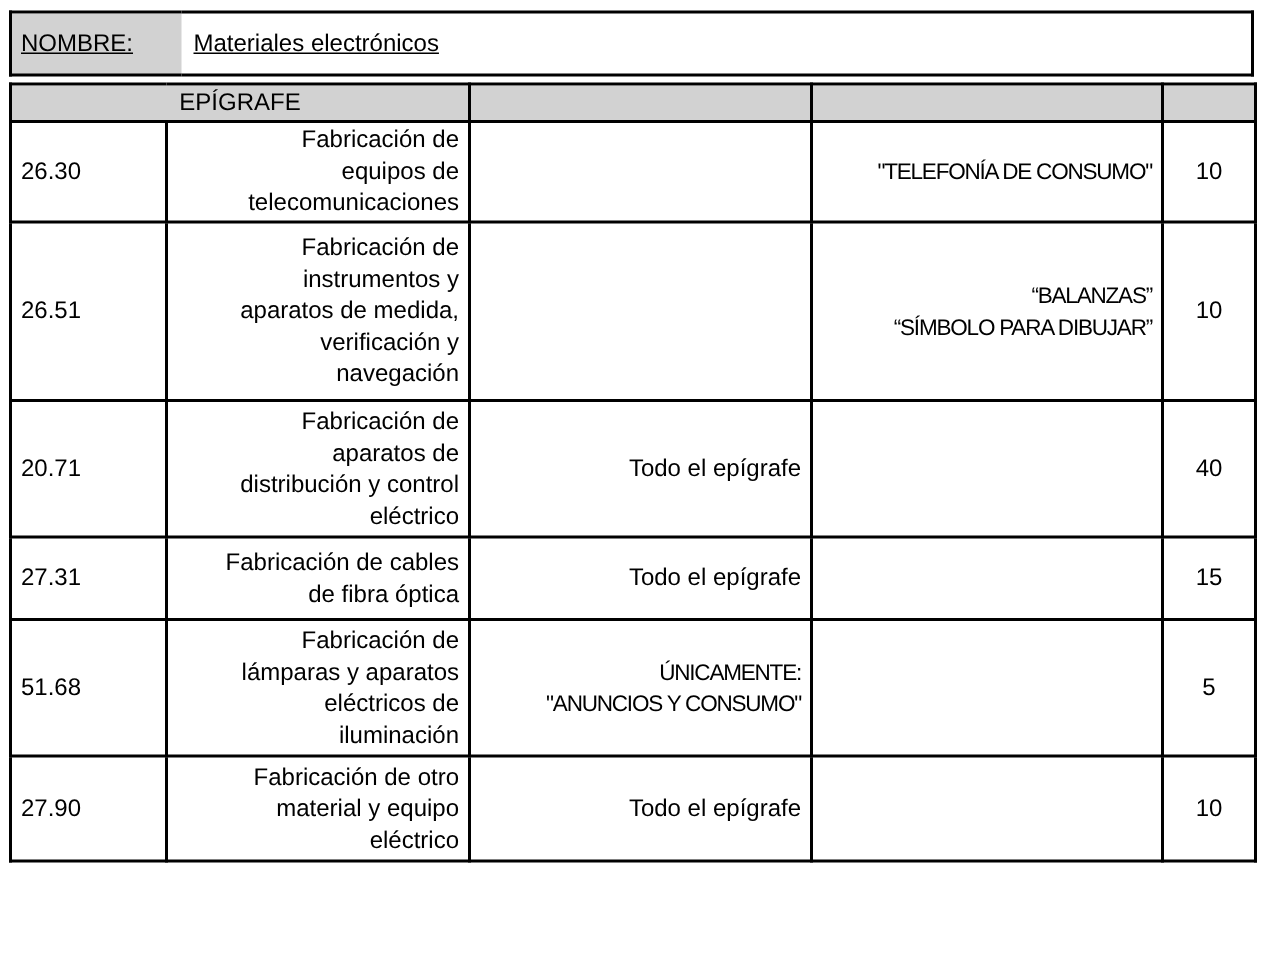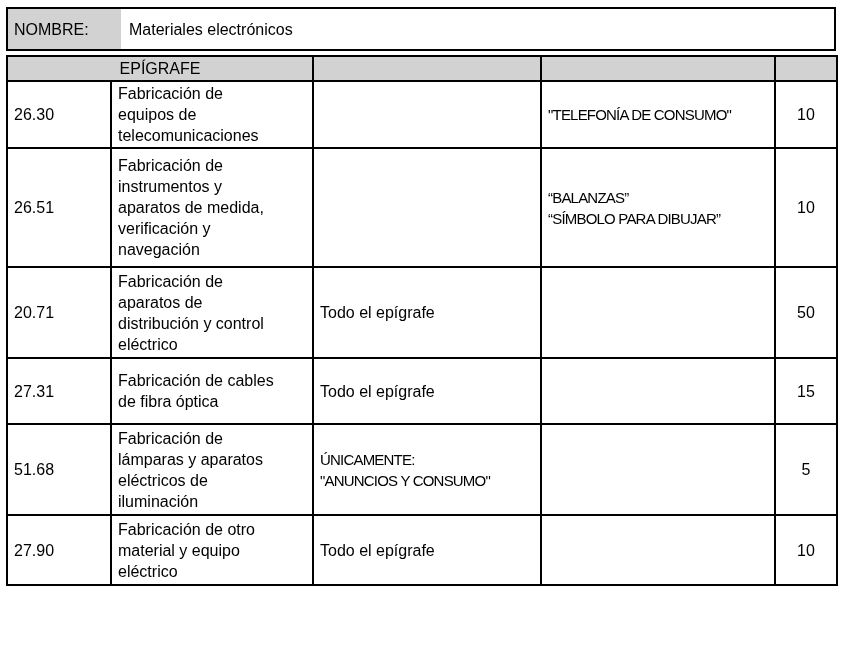--- a/index.html
+++ b/index.html
@@ -28,20 +28,21 @@
     font-weight: normal;
     line-height: 21px;
     padding: 1px 6px;
     vertical-align: middle;
     text-align: left;
     overflow: hidden;
   }
   
   .form-table {
     margin: 7px 6px 0 6px;
+    text-decoration: underline;
   }
   .form-table .label-cell {
     background: #d2d2d2;
     width: 101px;
     border-right: none;
   }
   .form-table .value-cell {
     border-left: none;
     padding-left: 8px;
   }
@@ -53,25 +54,25 @@
     border-radius: 12px;
   }
   .main-table th {
     background: #d2d2d2;
   }
   .main-table thead tr:nth-child(1) { height: 24px; }
   .main-table thead tr:nth-child(2) { height: 26px; }
   .main-table tbody tr:nth-child(1) { height: 66px; }
   .main-table tbody tr:nth-child(2) { height: 119px; }
   .main-table tbody tr:nth-child(3) { height: 91px; }
-  .main-table tbody tr:nth-child(4) { height: 66px; }
+  .main-table tbody tr:nth-child(4) { height: 55px; }
   .main-table tbody tr:nth-child(5) { height: 91px; }
   .main-table tbody tr:nth-child(6) { height: 70px; }
   .center { text-align: center; }
-  .multiline { white-space: pre-line; }
+  .multiline { white-space: pre-line; text-align: right; }
   .condensed {
     font-size: 15px;
     letter-spacing: -0.8px;
   }
   .col-codigo  { width: 104px; }
   .col-desc    { width: 202px; }
   .col-incluye { width: 228px; }
   .col-excluye { width: 234px; }
   .col-peso    { width: 62px;  }
 </style>
@@ -128,21 +129,21 @@
           <td class="center">10</td>
         </tr>
         <tr>
           <td>20.71</td>
           <td class="multiline">Fabricación de
 aparatos de
 distribución y control
 eléctrico</td>
           <td class="multiline">Todo el epígrafe</td>
           <td class="multiline"></td>
-          <td class="center">50</td>
+          <td class="center">40</td>
         </tr>
         <tr>
           <td>27.31</td>
           <td class="multiline">Fabricación de cables
 de fibra óptica</td>
           <td class="multiline">Todo el epígrafe</td>
           <td class="multiline"></td>
           <td class="center">15</td>
         </tr>
         <tr>

